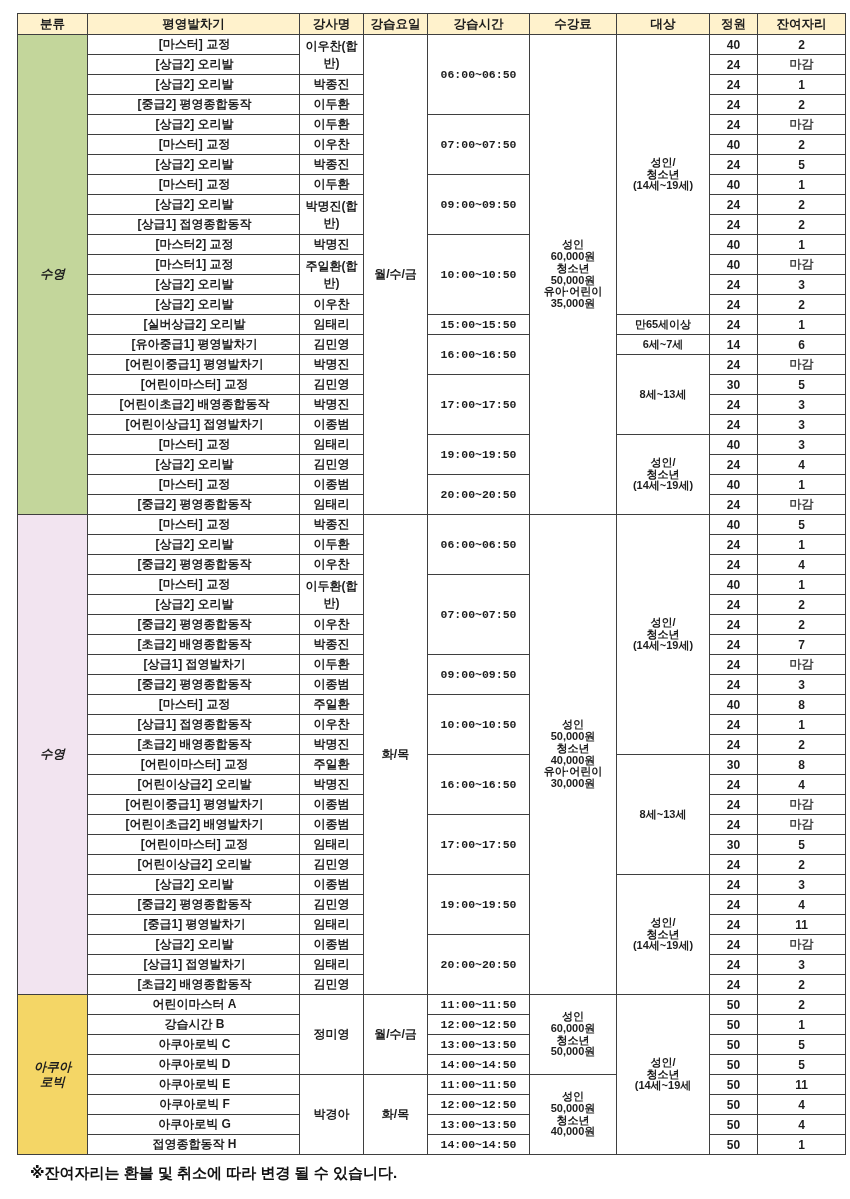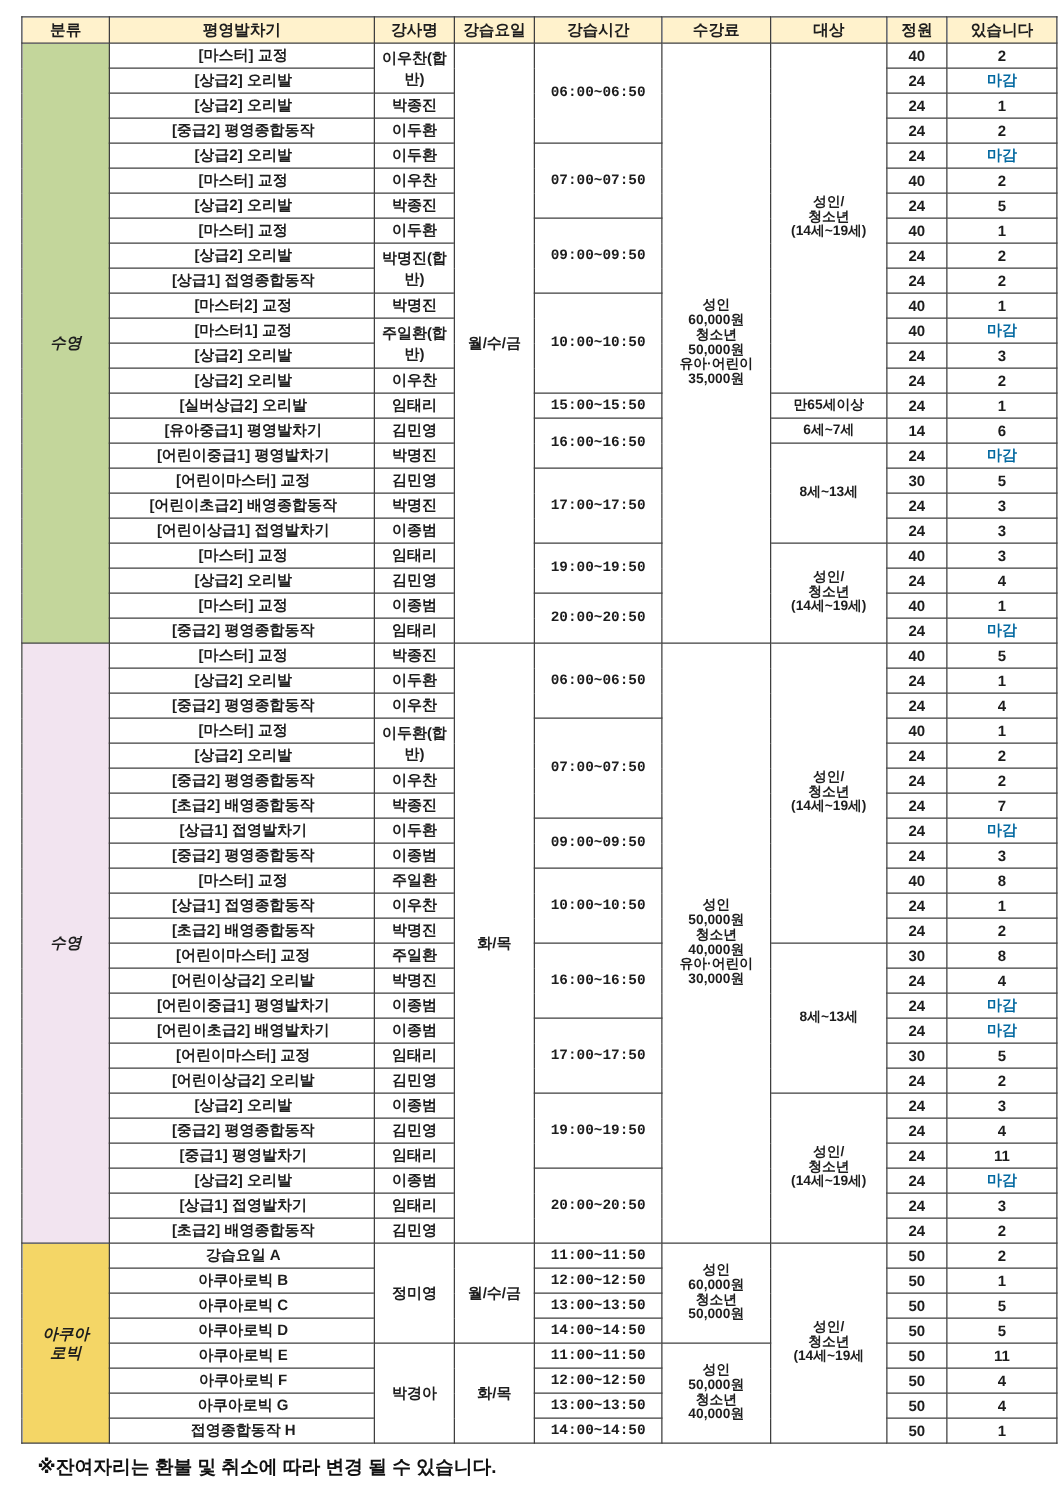--- a/index.html
+++ b/index.html
@@ -6,21 +6,21 @@
   body{width:850px;height:1199px;font-family:"Liberation Sans","DejaVu Sans",sans-serif;color:#1d1d1d;}
   .sheet{padding:13px 0 0 17px;}
   table{border-collapse:collapse;table-layout:fixed;width:828px;font-weight:700;}
   th,td{border:1px solid #3f3f3f;text-align:center;vertical-align:middle;overflow:hidden;}
   th{background:#fff2cc;height:20px;font-size:12.5px;padding:0;}
   td{height:19px;font-size:12px;padding:0 2px;}
   td.prog{text-align:center;padding:0 4px 0 6px;}
   td.cat{white-space:pre-line;line-height:1.15;font-size:12.5px;font-style:italic;}
   td.time{font-size:11.5px;letter-spacing:0;font-family:Liberation Mono, monospace;}
   td.multi{white-space:pre-line;line-height:1.08;font-size:11px;}
-  td.closed{color:#0369a1;}
+  td.closed{color:#404040;}
   .note{font-size:15px;font-weight:700;margin:9px 0 16px 13px;color:#111;}
 </style>
 </head>
 <body>
 
 <div class="sheet">
   <table>
     <colgroup>
       <col style="width:70px">
         <col style="width:212px">
@@ -35,21 +35,21 @@
     <thead>
         <tr>
           <th>분류</th>
           <th>평영발차기</th>
           <th>강사명</th>
           <th>강습요일</th>
           <th>강습시간</th>
           <th>수강료</th>
           <th>대상</th>
           <th>정원</th>
-          <th>있습니다</th>
+          <th>잔여자리</th>
         </tr>
       </thead>
     <tbody>
         <tr>
           <td rowspan="24" class="cat" style="background: rgb(195, 214, 155);">수영</td>
           <td class="prog">[마스터] 교정</td>
           <td rowspan="2">이우찬(합반)</td>
           <td rowspan="24">월/수/금</td>
           <td rowspan="4" class="time">06:00~06:50</td>
           <td rowspan="24" class="multi">성인
@@ -375,36 +375,36 @@
         </tr>
         <tr>
           <td class="prog">[초급2] 배영종합동작</td>
           <td>김민영</td>
           <td>24</td>
           <td>2</td>
         </tr>
         <tr>
           <td rowspan="8" class="cat" style="background: rgb(244, 214, 102);">아쿠아
 로빅</td>
-          <td class="prog">강습요일 A</td>
+          <td class="prog">어린이마스터 A</td>
           <td rowspan="4">정미영</td>
           <td rowspan="4">월/수/금</td>
           <td class="time">11:00~11:50</td>
           <td rowspan="4" class="multi">성인
 60,000원
 청소년
 50,000원</td>
           <td rowspan="8" class="multi">성인/
 청소년
 (14세~19세</td>
           <td>50</td>
           <td>2</td>
         </tr>
         <tr>
-          <td class="prog">아쿠아로빅 B</td>
+          <td class="prog">강습시간 B</td>
           <td class="time">12:00~12:50</td>
           <td>50</td>
           <td>1</td>
         </tr>
         <tr>
           <td class="prog">아쿠아로빅 C</td>
           <td class="time">13:00~13:50</td>
           <td>50</td>
           <td>5</td>
         </tr>

